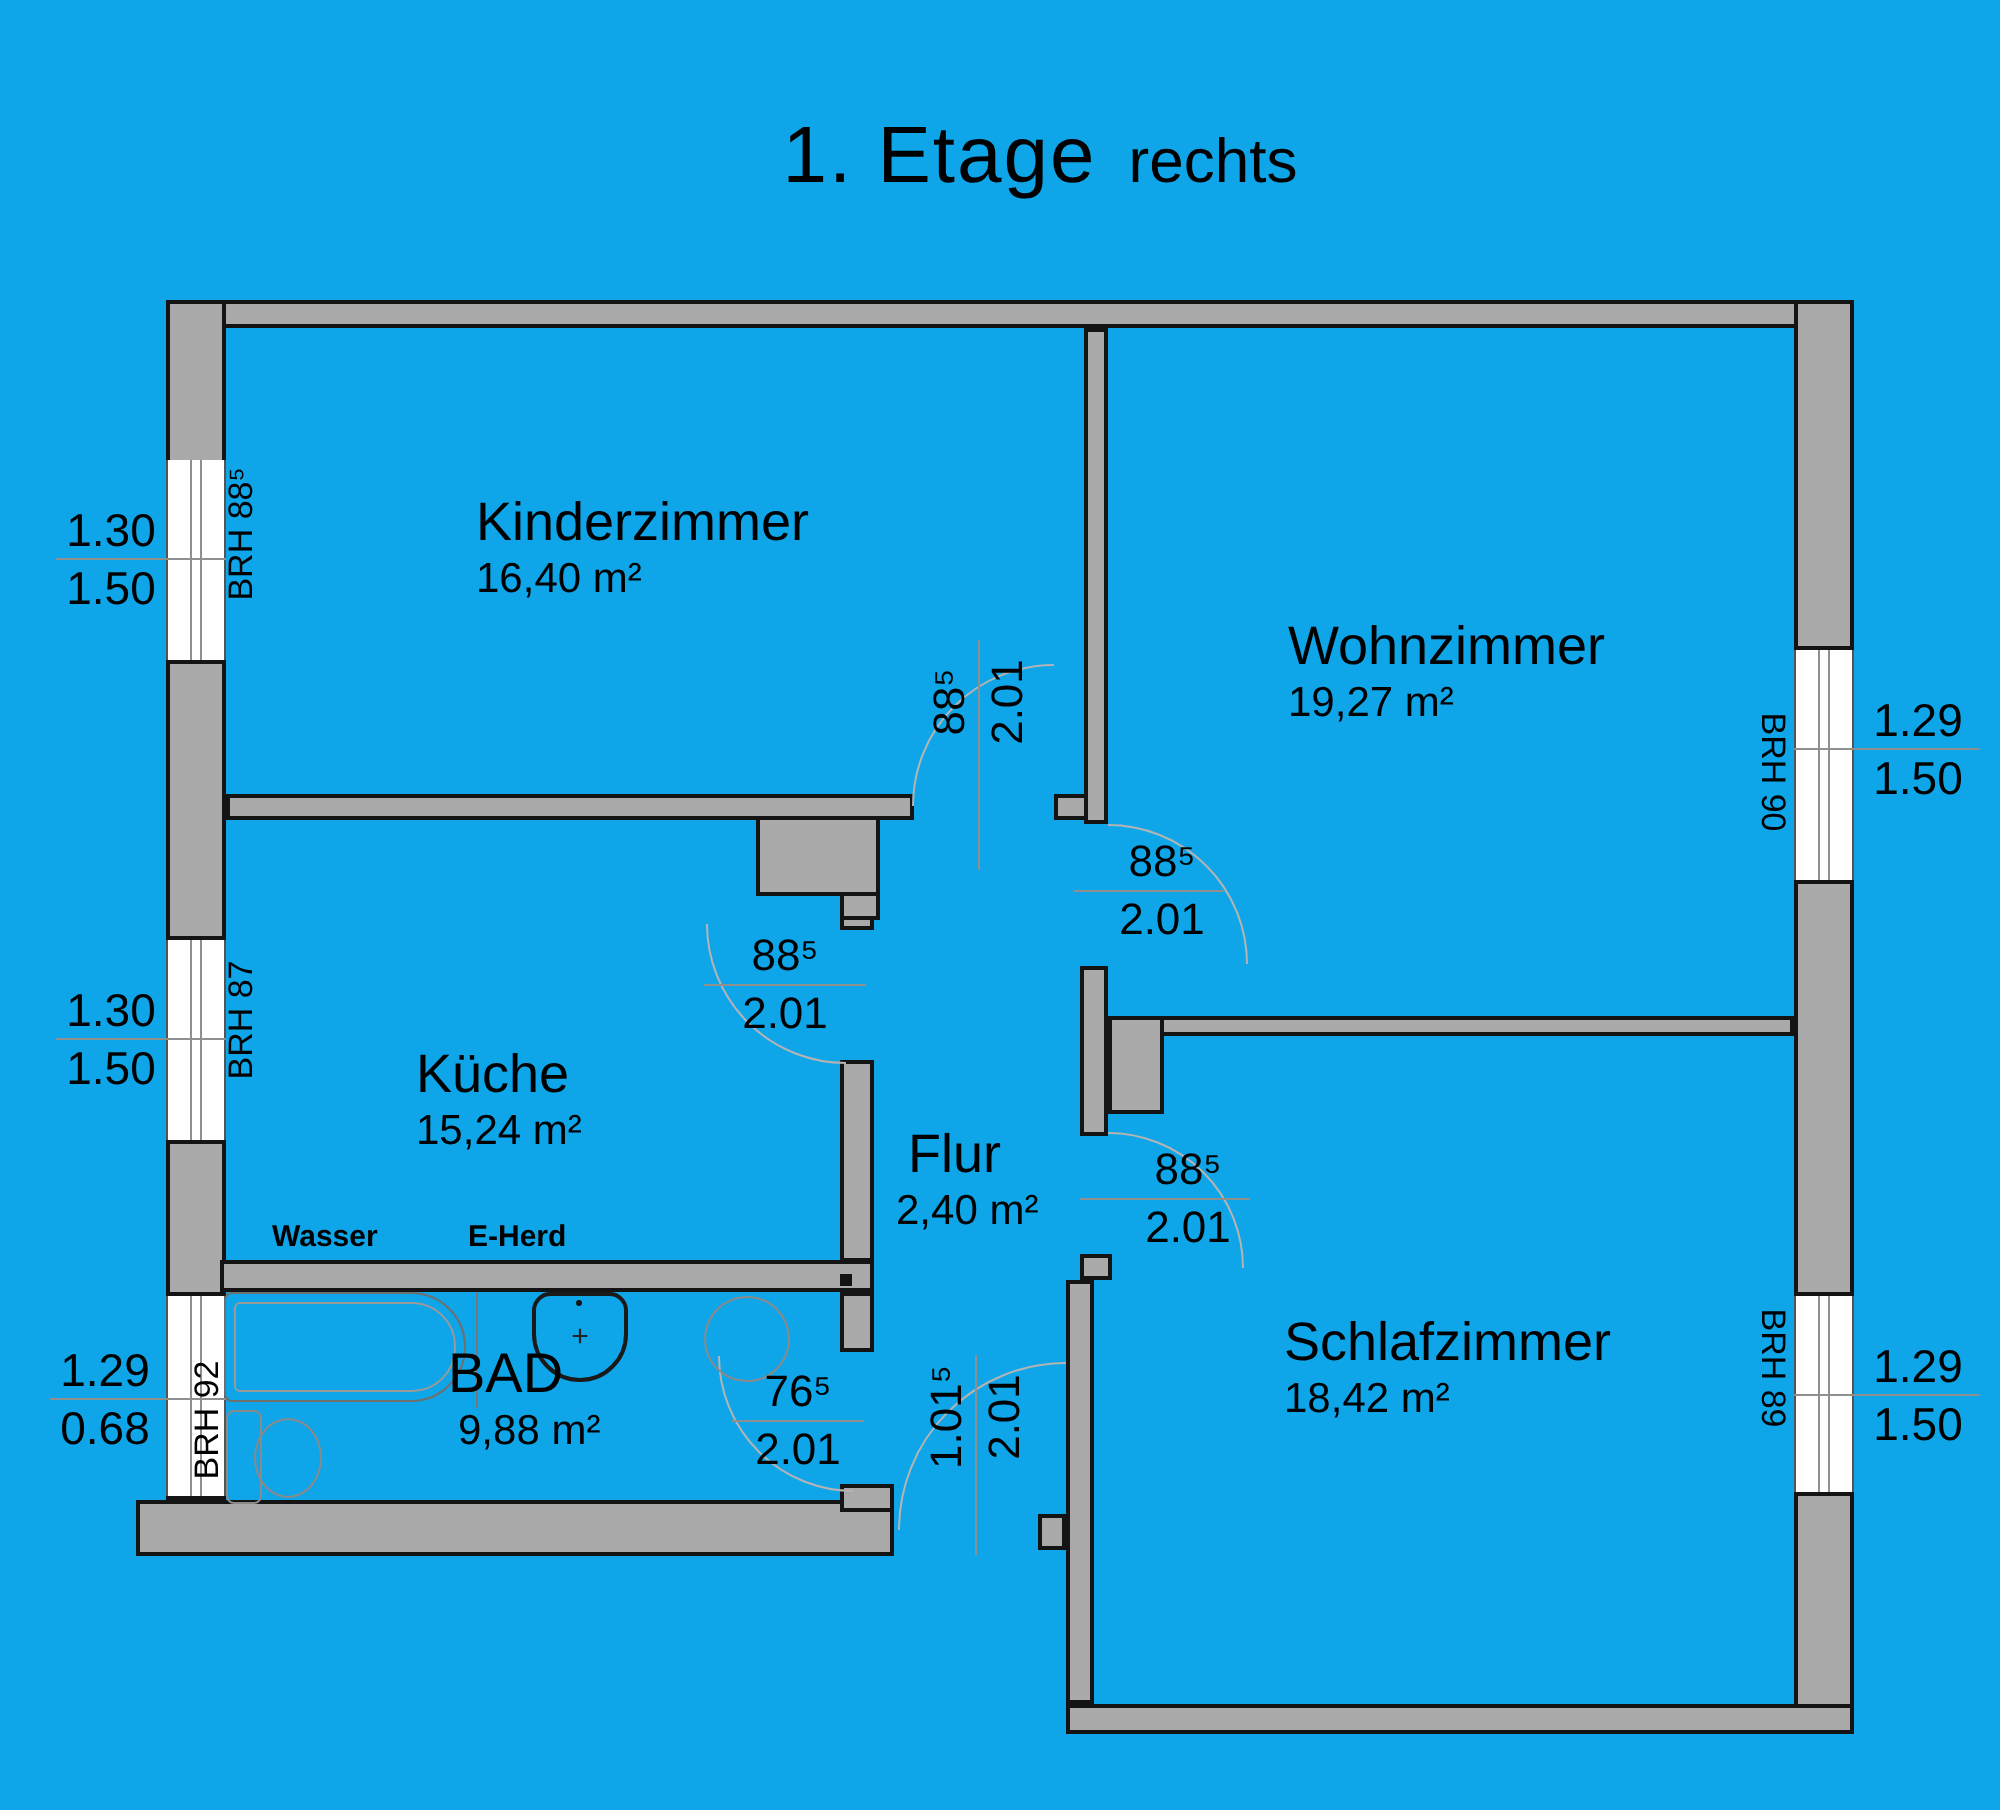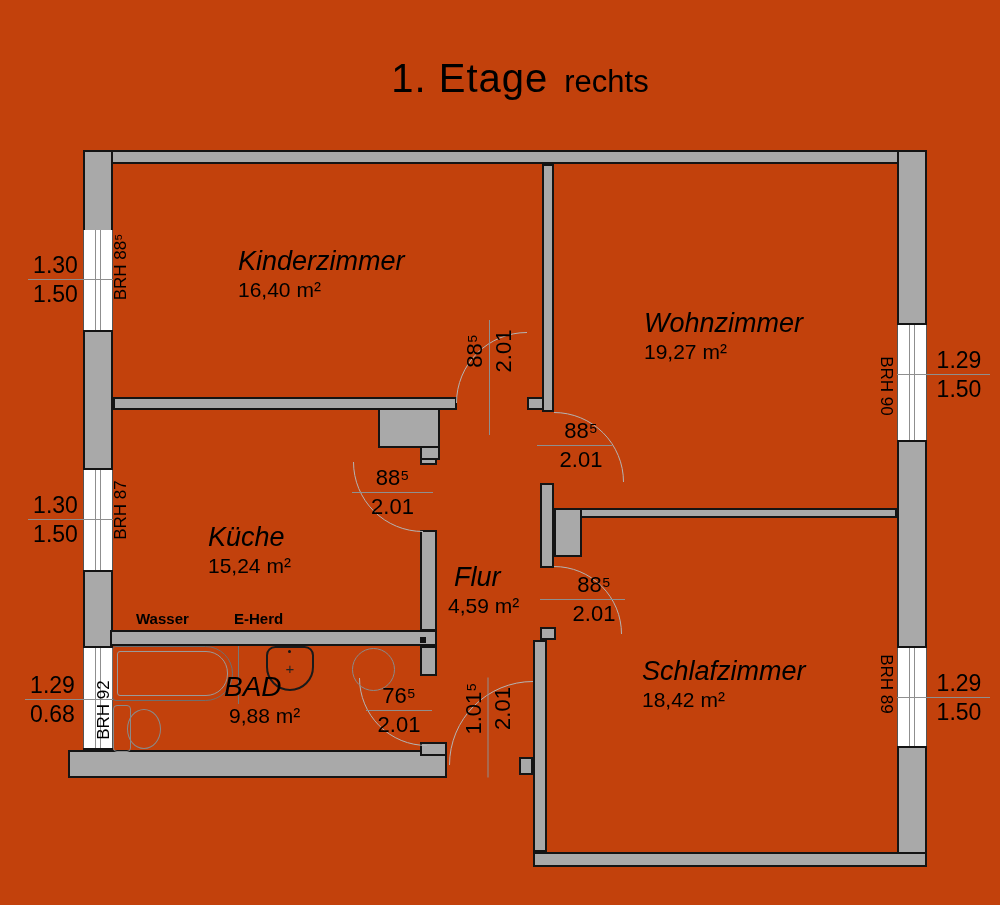--- a/index.html
+++ b/index.html
@@ -1,37 +1,37 @@
 <!DOCTYPE html>
 <html><head>
 <meta charset="utf-8">
 <style>
   html,body{margin:0;padding:0;background:#fff;}
-  .plan{position:relative;width:1000px;height:905px;background:#c2410c;overflow:hidden;
+  .plan{position:relative;width:1000px;height:905px;background:#0ea5e9;overflow:hidden;
         font-family:"Liberation Sans","DejaVu Sans",sans-serif;color:#000;}
   .title{position:absolute;left:0;top:56px;width:1000px;text-align:center;padding-left:40px;box-sizing:border-box;}
   .title .tmain{font-size:40px;letter-spacing:1px;}
   .title .tsfx{font-size:31px;margin-left:16px;}
   .w{position:absolute;background:#a9a9a9;border:2px solid #141414;box-sizing:border-box;}
   .win{position:absolute;background:#fff;border-left:1px solid #555;border-right:1px solid #555;box-sizing:border-box;}
   .win i{position:absolute;top:0;bottom:0;width:1px;background:#8f8f8f;}
   .win i.a{left:40%;} .win i.b{left:56%;}
   .arc{position:absolute;border:1.5px solid #b4b4b4;border-radius:50%;box-sizing:border-box;background:transparent;}
   .dim{position:absolute;display:flex;flex-direction:column;font-size:23px;line-height:24px;}
   .dim .nm,.dim .dn{display:block;width:100%;text-align:center;}
   .dim .bar{display:block;height:1px;background:#8f8f8f;width:100%;margin:2px 0;}
   .dim.ddim{font-size:22px;}
   .t-left .nm,.t-left .dn{width:55px;align-self:flex-start;}
   .t-right .nm,.t-right .dn{width:62px;align-self:flex-end;}
   .rot{transform:rotate(-90deg);}
   .brh{position:absolute;font-size:17px;line-height:16px;white-space:nowrap;text-align:center;}
   .brh.ccw{transform:rotate(-90deg);}
   .brh.cw{transform:rotate(90deg);}
   .room{position:absolute;}
-  .room .rname{font-size:27px;line-height:30px;font-style:italic;}
+  .room .rname{font-size:27px;line-height:30px;}
   .room .rarea{font-size:21px;line-height:24px;margin-top:2px;}
   .klabel{position:absolute;font-size:15px;line-height:16px;font-weight:bold;}
   .fix{position:absolute;box-sizing:border-box;}
   .tub-o{border:1px solid #6f6f6f;border-radius:4px 28px 28px 4px;}
   .tub-i{border:1px solid #9a9a9a;border-radius:3px 22px 22px 3px;}
   .sink{border:2px solid #1a1a1a;border-radius:10px 10px 26px 26px;display:flex;align-items:center;justify-content:center;font-size:15px;color:#222;}
   .thinline{background:#777;}
   .circle{border:1px solid #8a8a8a;border-radius:50%;}
   .rrect{border:1px solid #8a8a8a;border-radius:4px;}
   .dot{background:#141414;}
@@ -182,21 +182,21 @@
   <div class="room" style="left:644px;top:308px">
     <div class="rname">Wohnzimmer</div>
     <div class="rarea">19,27 m²</div>
   </div>
   <div class="room" style="left:208px;top:522px">
     <div class="rname">Küche</div>
     <div class="rarea">15,24 m²</div>
   </div>
   <div class="room" style="left:448px;top:562px">
     <div class="rname" style="margin-left:6px">Flur</div>
-    <div class="rarea">4,59 m²</div>
+    <div class="rarea">2,40 m²</div>
   </div>
   <div class="room" style="left:224px;top:672px">
     <div class="rname" style="font-size:28px">BAD</div>
     <div class="rarea" style="margin-left:5px">9,88 m²</div>
   </div>
   <div class="room" style="left:642px;top:656px">
     <div class="rname">Schlafzimmer</div>
     <div class="rarea">18,42 m²</div>
   </div>
 

